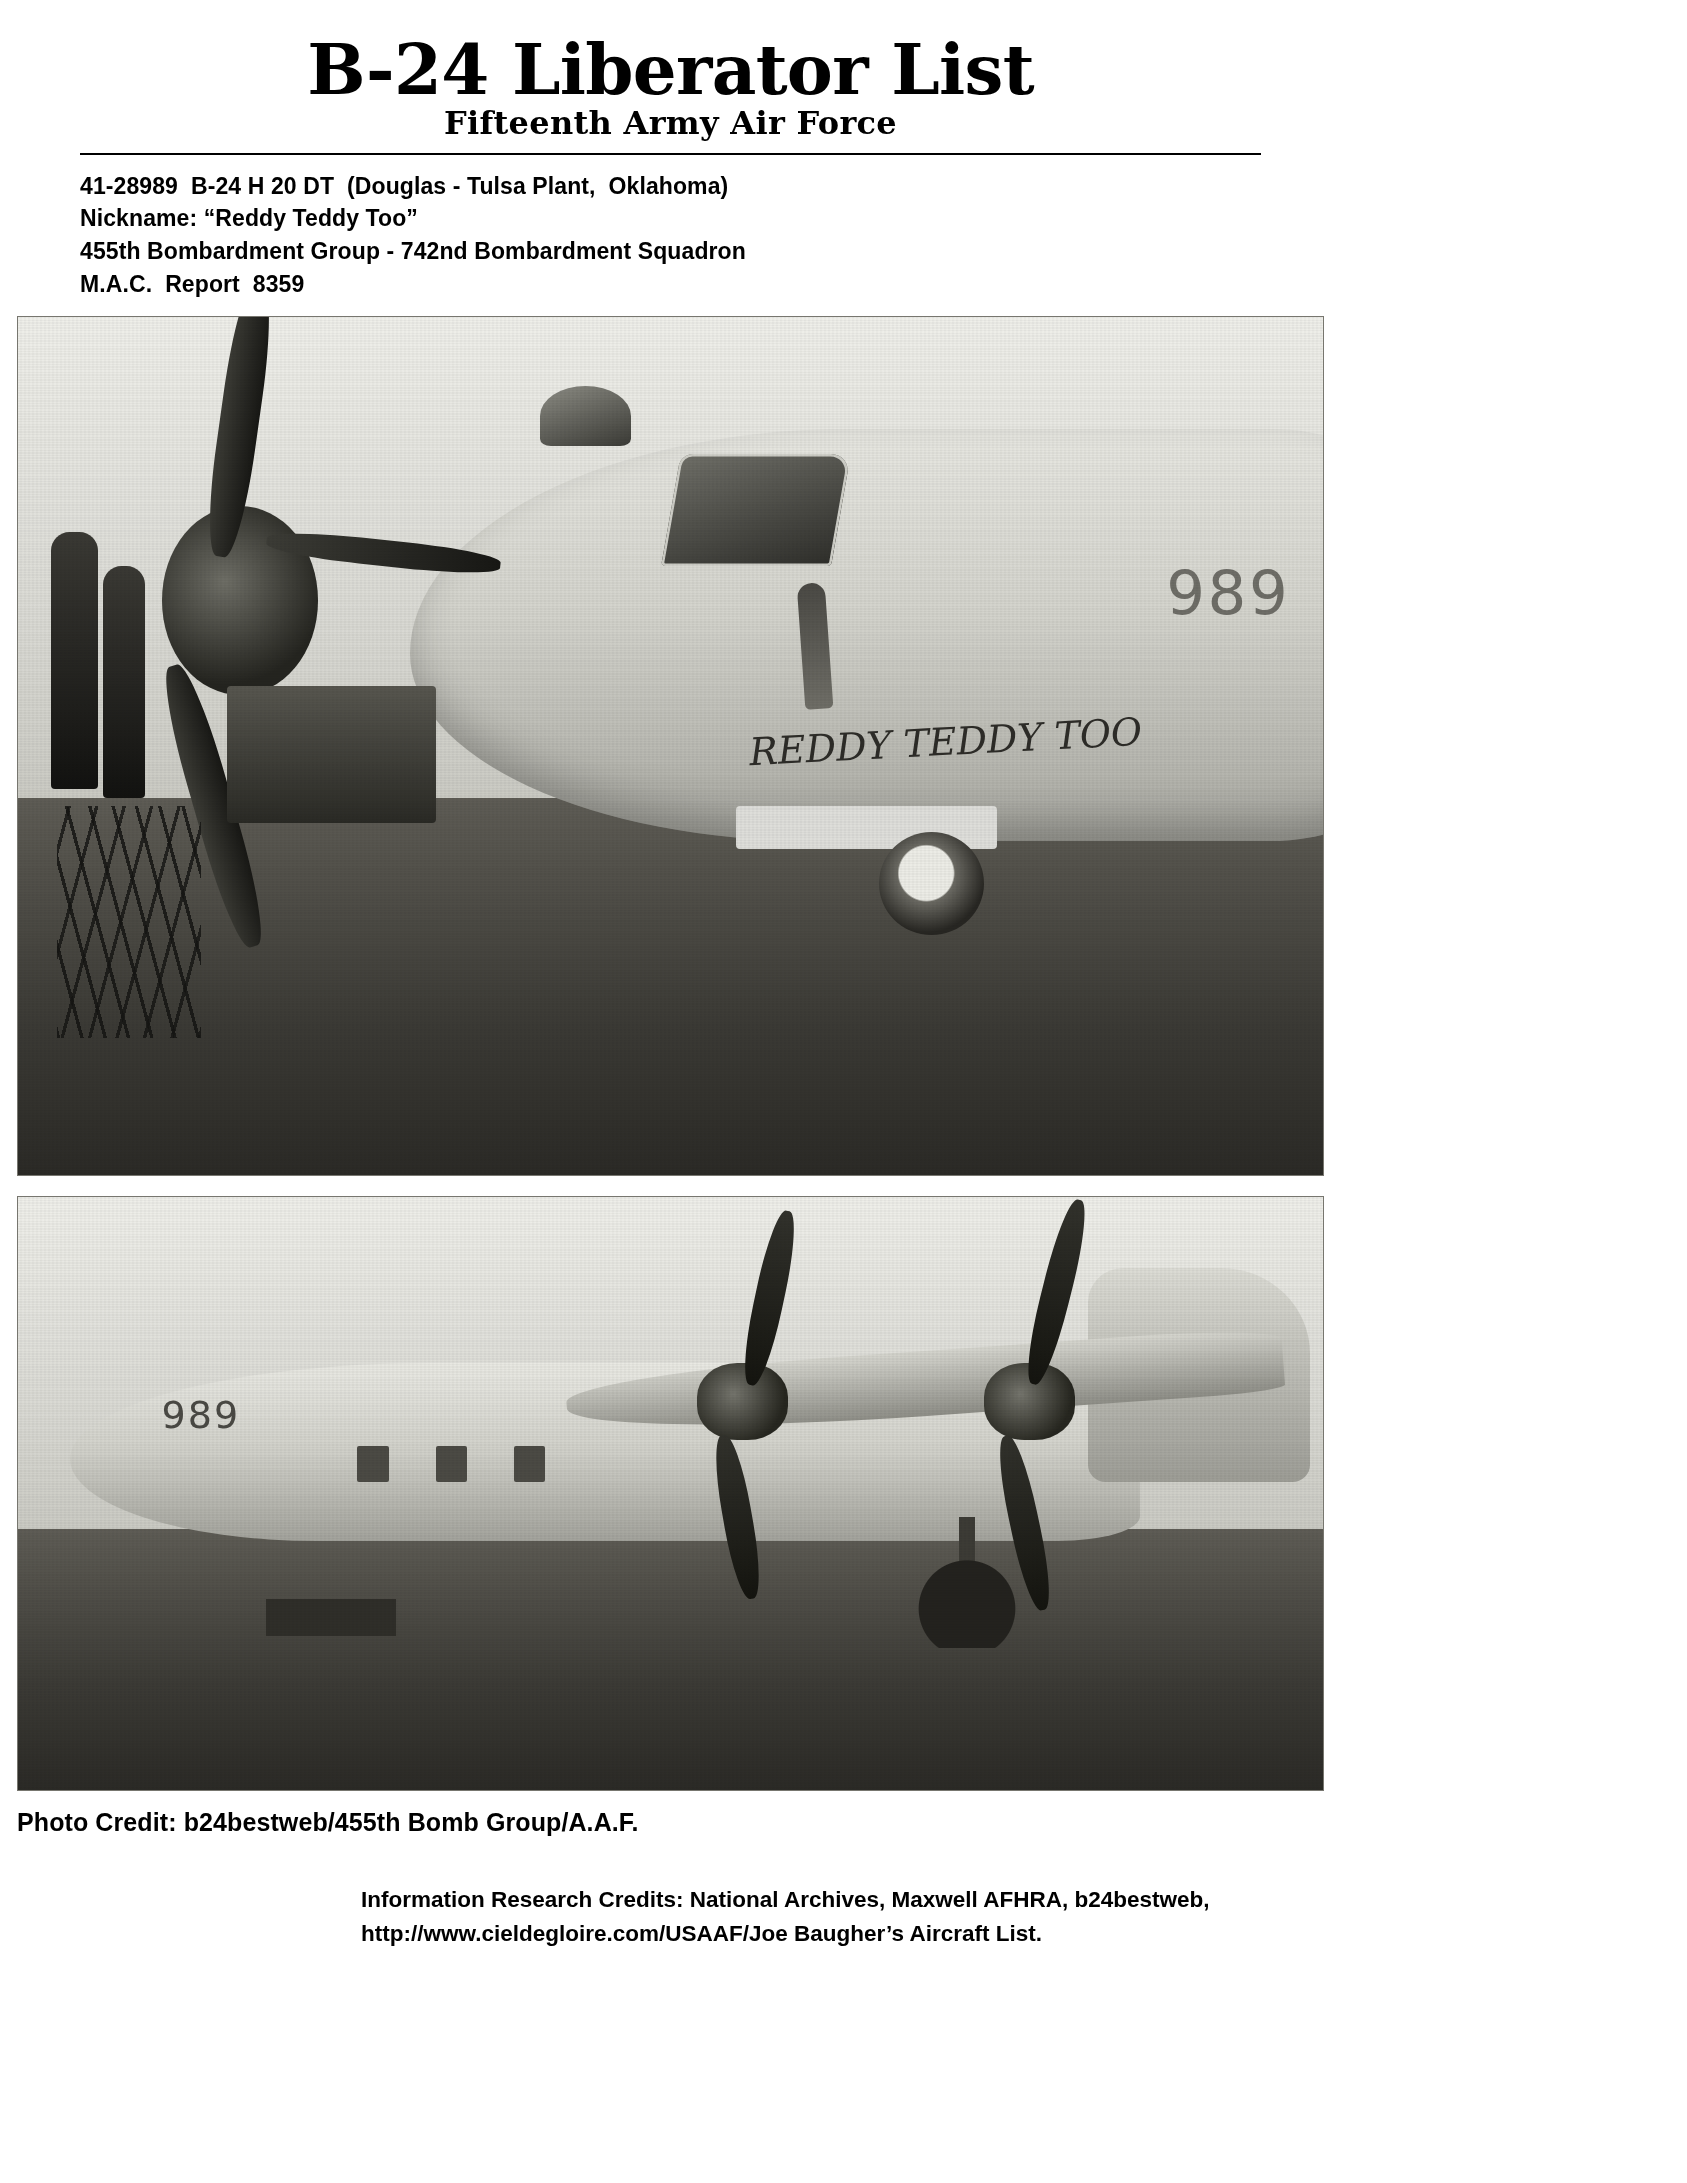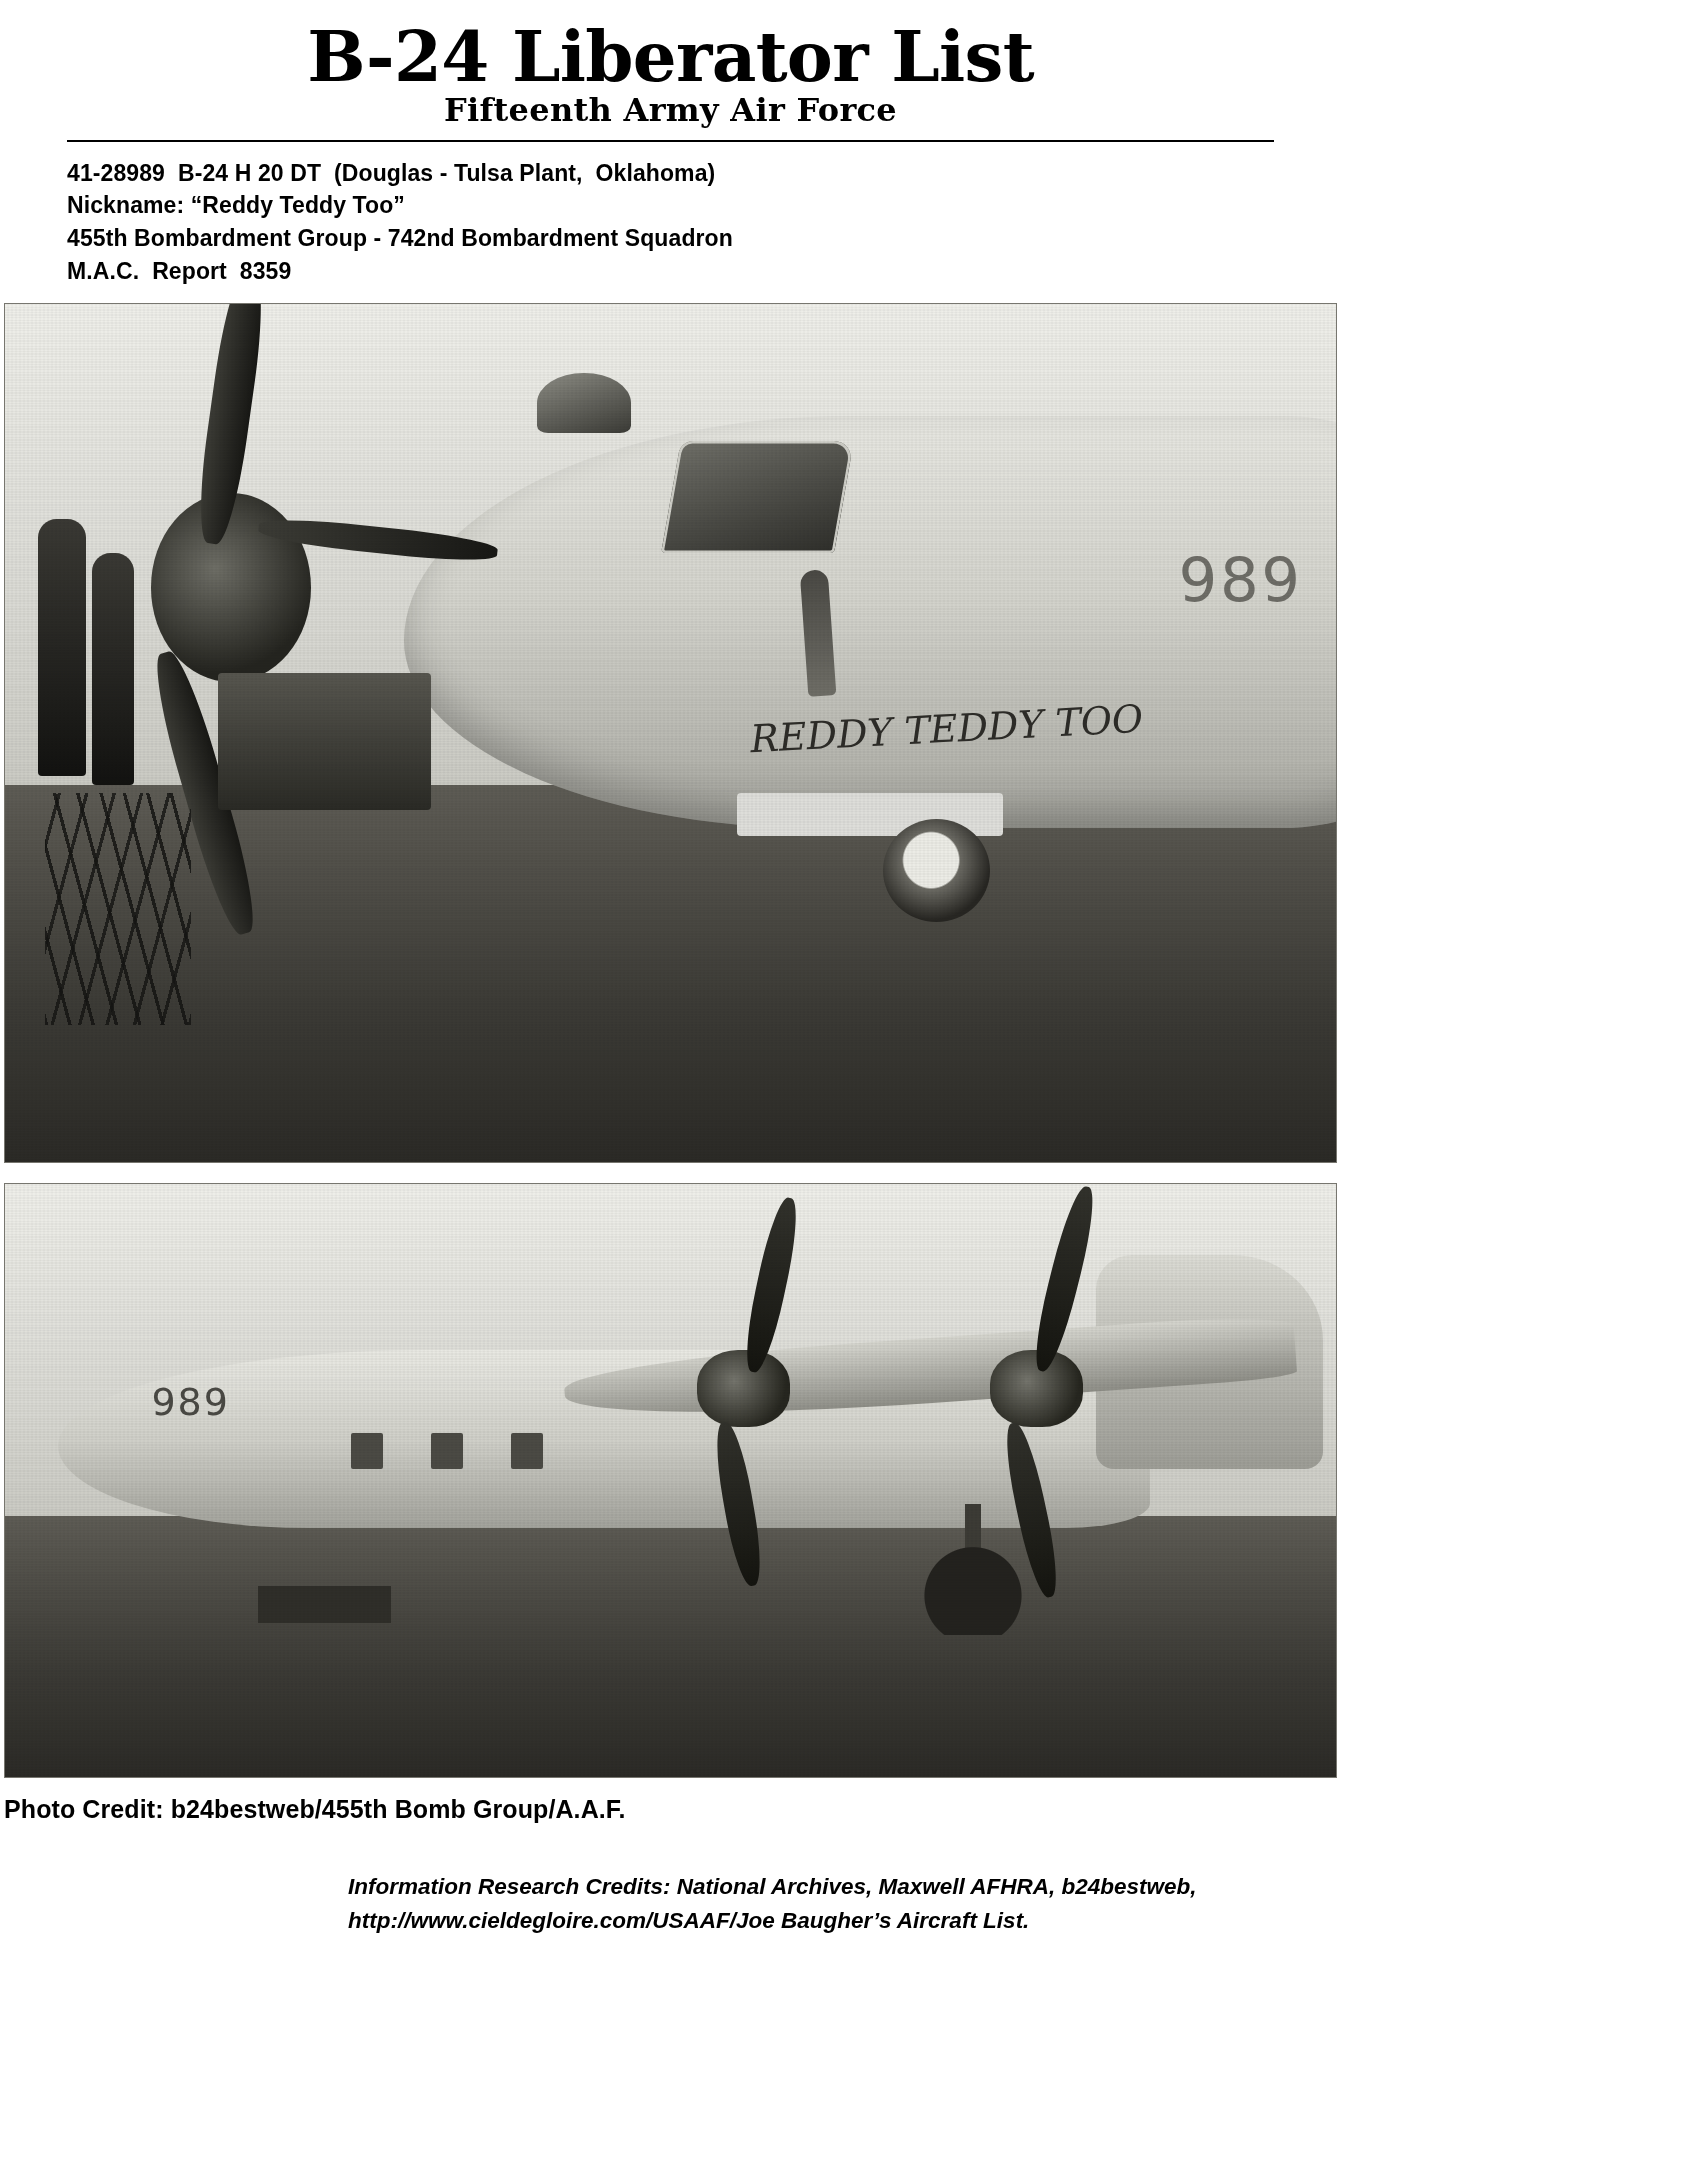--- a/index.html
+++ b/index.html
@@ -13,21 +13,21 @@
     font-family: "Liberation Sans", sans-serif;
     color: #000000;
     position: relative;
     overflow: hidden;
   }
   .page {
     position: relative;
     width: 1341px;
     height: 2183px;
     box-sizing: border-box;
-    padding: 4px;
+    padding: 17px;
   }
 
   
   .header {
     text-align: center;
     padding-top: 17px;
   }
   .title {
     font-family: "DejaVu Serif", "Liberation Serif", serif;
     font-weight: bold;
@@ -322,21 +322,20 @@
     font-weight: bold;
     margin-top: 17px;
     letter-spacing: 0.1px;
   }
   .research {
     margin: 46px 0 0 344px;
     width: 966px;
     font-size: 22.5px;
     font-weight: bold;
     line-height: 1.5;
-    font-style: italic;
   }
 </style>
 </head>
 <body>
 
 <div class="page">
 
   <div class="header">
     <div class="title">B-24 Liberator List</div>
     <div class="subtitle">Fifteenth Army Air Force</div>

